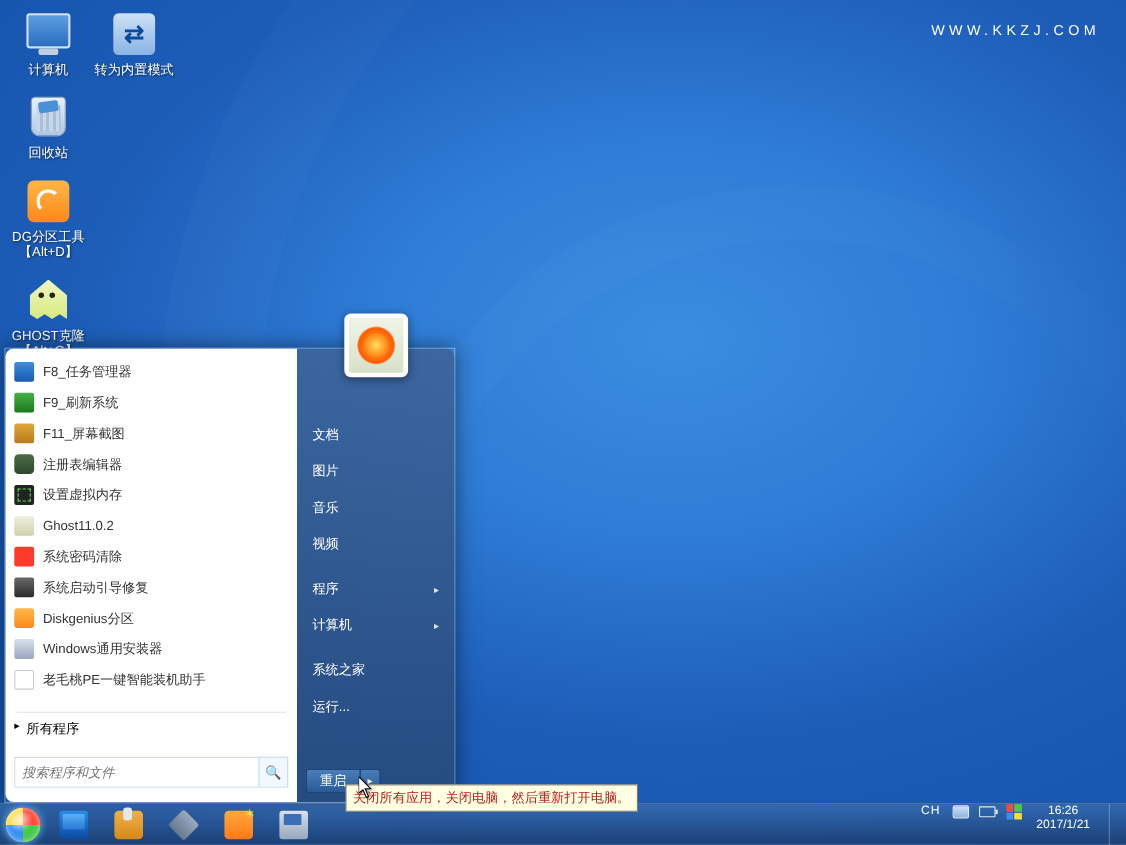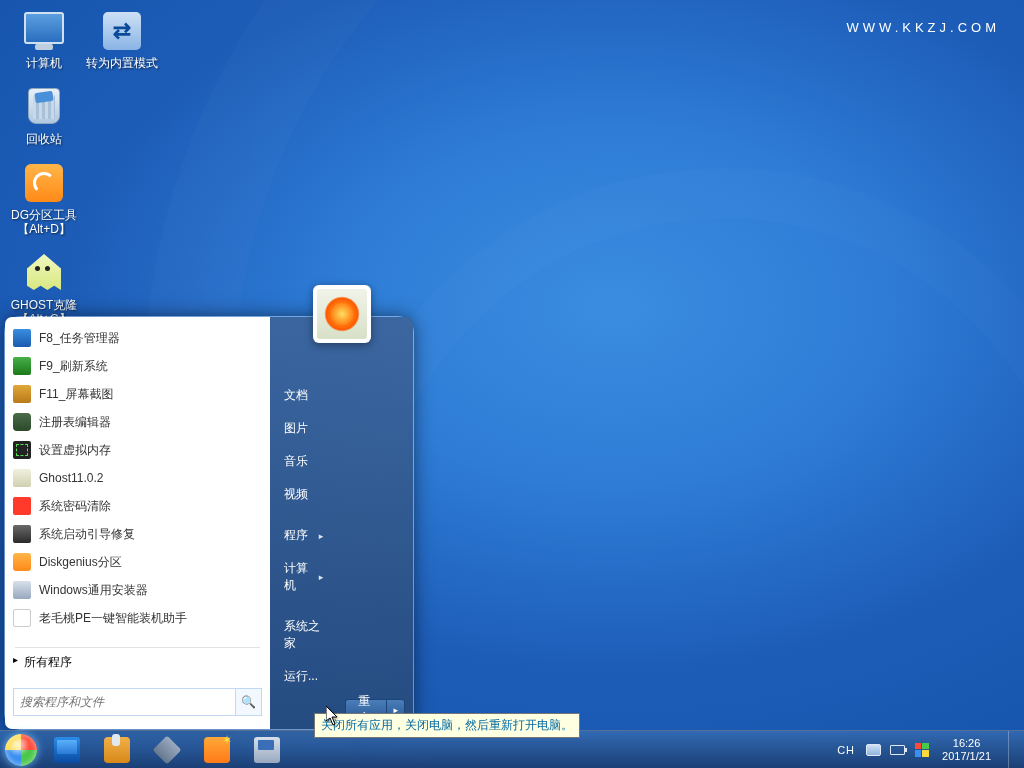--- a/index.html
+++ b/index.html
@@ -21,47 +21,47 @@
 .bin{width:32px;height:36px;margin:0 auto;background:linear-gradient(#e8f0f8,#b0c8e0);border-radius:4px 4px 8px 8px;position:relative;border:1px solid #8fa8c0}
 .bin::before{content:"";position:absolute;top:6px;left:4px;right:4px;bottom:4px;background:repeating-linear-gradient(90deg,#c8d8e8 0 3px,#a8c0d8 3px 6px);border-radius:2px}
 .bin::after{content:"";position:absolute;top:3px;left:6px;width:18px;height:10px;background:#4a90d9;border-radius:2px;transform:rotate(-8deg)}
 .dg{width:38px;height:38px;margin:0 auto;background:linear-gradient(#ffb648,#ff8a18);border-radius:6px;position:relative}
 .dg::after{content:"";position:absolute;inset:8px;border:3px solid #fff;border-radius:50%;border-right-color:transparent;border-bottom-color:transparent}
 .ghost{width:34px;height:36px;margin:0 auto;background:linear-gradient(#f0f8c0,#d8e880);clip-path:polygon(50% 0,100% 40%,100% 100%,80% 88%,60% 100%,40% 88%,20% 100%,0 88%,0 40%);position:relative}
 .ghost::after{content:"";position:absolute;top:12px;left:8px;width:5px;height:5px;background:#222;border-radius:50%;box-shadow:10px 0 #222}
 .arrow-switch{width:38px;height:38px;margin:0 auto;position:relative;background:linear-gradient(#cde0f5,#8ab4e5);border-radius:5px}
 .arrow-switch::before{content:"⇄";position:absolute;inset:0;display:flex;align-items:center;justify-content:center;font-size:22px;color:#0a4a9a;font-weight:bold}
 
-.startmenu{position:absolute;left:4px;bottom:38px;width:410px;height:414px;display:flex;border-radius:16px;box-shadow:0 0 18px rgba(0,0,0,.5);overflow:visible;border:1px solid rgba(255,255,255,.35)}
+.startmenu{position:absolute;left:4px;bottom:38px;width:410px;height:414px;display:flex;border-radius:0;box-shadow:0 0 18px rgba(0,0,0,.5);overflow:visible;border:1px solid rgba(255,255,255,.35)}
 .sm-left{width:265px;background:#fff;border-radius:7px 0 0 7px;display:flex;flex-direction:column;padding:7px 2px 7px 2px}
 .sm-list{flex:1;overflow:hidden}
 .sm-item{display:flex;align-items:center;height:28px;padding:0 6px;font-size:12px;color:#333;cursor:pointer}
 .sm-ico{width:18px;height:18px;margin-right:8px;border-radius:2px;flex-shrink:0}
 .sm-sep{height:1px;background:#e2e2e2;margin:6px 8px}
 .allprog{display:flex;align-items:flex-start;height:28px;padding:0 6px;font-size:12px;cursor:pointer}
 .allprog::before{content:"▸";margin-right:6px;font-size:10px}
 .search{margin:6px;display:flex;border:1px solid #c2d8f0;height:28px}
 .search input{flex:1;border:none;outline:none;padding:0 6px;font-size:12px;font-style:italic;color:#888}
 .search-btn{width:26px;background:#f2f8ff;border-left:1px solid #c2d8f0;display:flex;align-items:center;justify-content:center;color:#2a7ac0;font-size:12px;cursor:pointer}
 
-.sm-right{flex:1;background:linear-gradient(rgba(60,100,155,.92),rgba(38,75,125,.92));border-radius:0 7px 7px 0;position:relative;display:flex;padding-top:62px}
+.sm-right{flex:1;background:linear-gradient(rgba(60,100,155,.92),rgba(38,75,125,.92));border-radius:0 7px 7px 0;position:relative;display:flex;flex-direction:column;padding-top:62px}
 .avatar-frame{position:absolute;top:-32px;left:50%;transform:translateX(-50%);width:58px;height:58px;background:#fff;border-radius:6px;padding:4px;box-shadow:0 2px 8px rgba(0,0,0,.4)}
 .avatar{width:100%;height:100%;background:radial-gradient(circle at 50% 50%,#ffb030 0%,#ff7a10 30%,#ff5a00 45%,transparent 50%),linear-gradient(#f0f4e8,#d8e0c8);border-radius:3px;position:relative}
 .avatar::after{content:"";position:absolute;inset:14px;background:radial-gradient(circle,#ffdf60 0%,#ff9020 60%,#ff6a00 100%);border-radius:50%}
 .rlink{color:#fff;font-size:12px;padding:8px 14px;cursor:pointer;display:flex;align-items:center;justify-content:space-between}
 .rarrow::after{content:"▸";font-size:9px;margin-left:6px;opacity:.85}
 .rgap{height:8px}
 
 .powerrow{margin-top:auto;padding:8px;display:flex;gap:0}
 .powerbtn{background:linear-gradient(#4a7eb8,#2a5a96);border:1px solid #1c4478;color:#fff;font-size:12px;height:22px;display:flex;align-items:center;cursor:pointer}
 .powerbtn.main{padding:0 12px;border-radius:3px 0 0 3px;border-right:none}
 .powerbtn.arrow{padding:0 6px;border-radius:0 3px 3px 0;border-left:1px solid #1c4478}
 .powerbtn.arrow::after{content:"▸";font-size:9px}
 
-.tooltip{position:absolute;left:314px;bottom:30px;background:#ffffe1;border:1px solid #777;padding:3px 6px;font-size:12px;color:#0369a1;white-space:nowrap;z-index:50}
+.tooltip{position:absolute;left:314px;bottom:30px;background:#ffffe1;border:1px solid #777;padding:3px 6px;font-size:12px;color:#b91c1c;white-space:nowrap;z-index:50}
 
 .cursor{position:absolute;left:326px;bottom:42px;width:14px;height:20px;z-index:60;pointer-events:none}
 .cursor svg{filter:drop-shadow(1px 1px 1px rgba(0,0,0,.4))}
 
 .taskbar{position:absolute;left:0;right:0;bottom:0;height:38px;background:linear-gradient(rgba(70,120,180,.55),rgba(28,60,108,.85));border-top:1px solid rgba(255,255,255,.25);display:flex;align-items:center;backdrop-filter:blur(2px)}
 .orb{width:42px;height:38px;display:flex;align-items:center;justify-content:center;cursor:pointer}
 .orb-circ{width:32px;height:32px;border-radius:50%;background:radial-gradient(circle at 35% 30%,#fff6 0%,transparent 38%),conic-gradient(#ff4a3a 0 90deg,#4ac84a 90deg 180deg,#3a8ff0 180deg 270deg,#ffd83a 270deg 360deg);box-shadow:0 0 8px rgba(120,200,255,.9),inset 0 0 6px rgba(255,255,255,.6);position:relative}
 .orb-circ::after{content:"";position:absolute;inset:5px;border-radius:50%;background:radial-gradient(circle at 40% 30%,rgba(255,255,255,.6),transparent 55%)}
 .pinned{display:flex;gap:4px;margin-left:2px}
 .pin{width:46px;height:32px;border-radius:3px;display:flex;align-items:center;justify-content:center;cursor:pointer}
@@ -69,21 +69,21 @@
 .ico-monitor{background:linear-gradient(#2a8de8,#0a4aa0);border-radius:3px}
 .ico-monitor::after{content:"";position:absolute;inset:3px 3px 9px 3px;background:linear-gradient(#5ab0f8,#2a7ad8);border-radius:1px}
 .ico-brush{background:linear-gradient(#f0b048,#d88818);border-radius:4px}
 .ico-brush::after{content:"";position:absolute;top:-3px;left:8px;width:8px;height:12px;background:#e0e8f0;border-radius:3px}
 .ico-chip{background:linear-gradient(#9aaabf,#64788f);transform:rotate(45deg) scale(.78);border-radius:3px}
 .ico-conf{background:linear-gradient(#ffa838,#ff7a18);border-radius:4px;position:relative}
 .ico-conf::after{content:"✶";position:absolute;top:-4px;right:-2px;color:#ffdf40;font-size:12px}
 .ico-disk{background:linear-gradient(#d8e0ea,#98a8bf);border-radius:3px;position:relative}
 .ico-disk::after{content:"";position:absolute;top:3px;left:4px;width:16px;height:10px;background:#3a6fb8;border-radius:1px}
 
-.tray{margin-left:auto;display:flex;align-items:center;gap:9px;padding-right:6px;color:#fff;font-size:11px}
+.tray{margin-left:auto;display:flex;align-items:flex-start;gap:9px;padding-right:6px;color:#fff;font-size:11px}
 .tray-ico{width:15px;height:15px;display:flex;align-items:center;justify-content:center;cursor:pointer}
 .ime{font-size:11px;letter-spacing:1px;margin-right:2px}
 .kbd{width:17px;height:12px;border:1px solid #dfe8f4;border-radius:2px;background:linear-gradient(#cfe0f4,#8fb4de)}
 .battery{width:16px;height:10px;border:1px solid #dfe8f4;border-radius:1px;position:relative}
 .battery::after{content:"";position:absolute;right:-3px;top:2px;width:2px;height:4px;background:#dfe8f4}
 .square4{width:14px;height:14px;display:grid;grid-template:1fr 1fr/1fr 1fr;gap:1px}
 .square4 span:nth-child(1){background:#ff4a3a}.square4 span:nth-child(2){background:#4ac84a}.square4 span:nth-child(3){background:#3a8ff0}.square4 span:nth-child(4){background:#ffd83a}
 .clock{text-align:center;line-height:13px;font-size:11px;padding:0 4px;cursor:pointer}
 .showdesk{width:10px;height:38px;border-left:1px solid rgba(255,255,255,.28);cursor:pointer;margin-left:4px}
 

